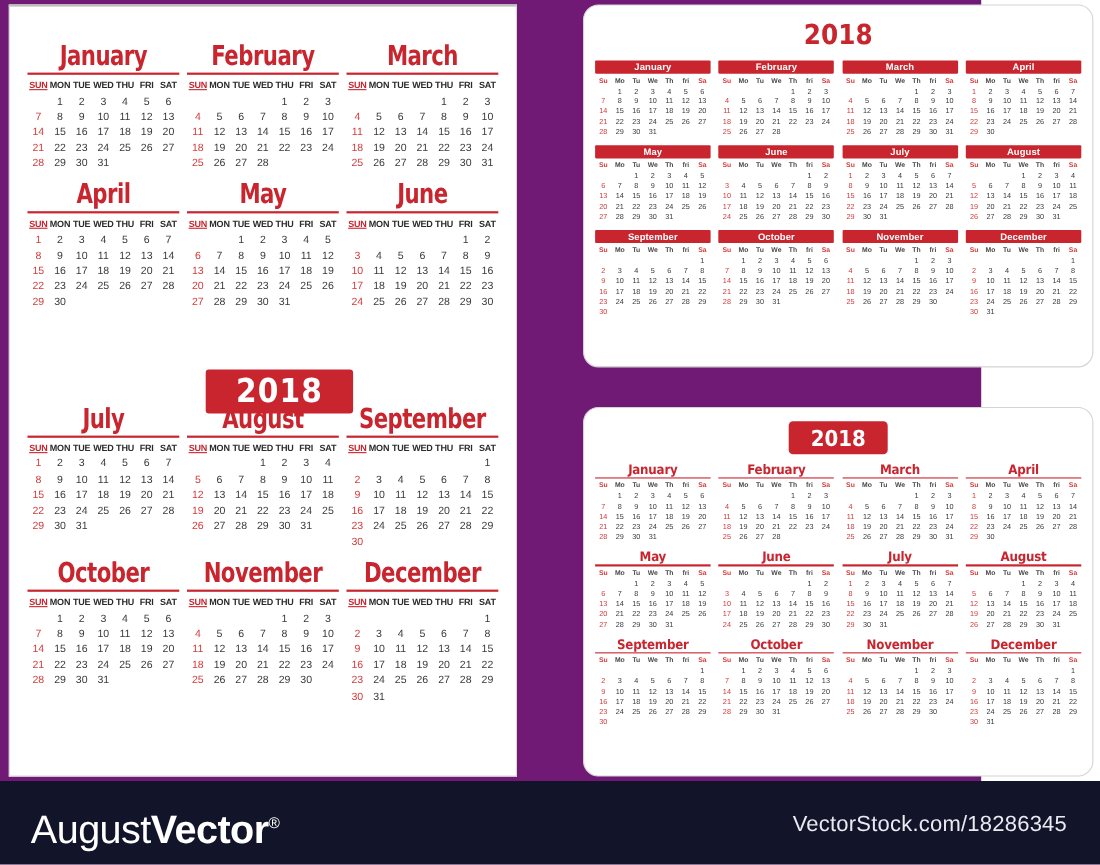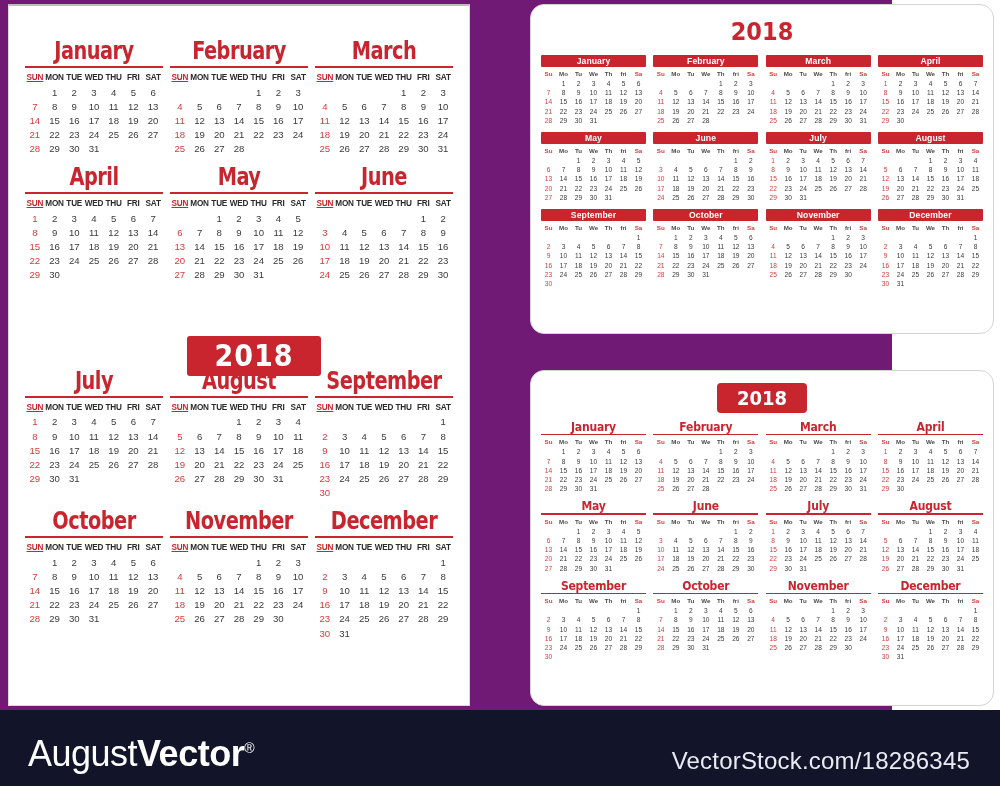--- a/index.html
+++ b/index.html
@@ -196,24 +196,23 @@
     line-height:38px;
     letter-spacing:-0.5px;
     white-space:nowrap;
   }
   #logo .thin { font-weight:300; }
   #logo .bold { font-weight:bold; }
   #logo .reg  { font-size:14px; vertical-align:super; font-weight:normal; }
   #footer-url {
     position:absolute; right:30px; top:28px;
     color:#e9eaf2;
-    font-size:24px;
+    font-size:20px;
     line-height:22px;
     letter-spacing:0.2px;
-    margin-top:12px;
   }
 </style>
 </head>
 <body>
 
 <div id="canvas">
 
   <div id="left-panel">
     <div class="big-grid">
         <div class="big-row">

